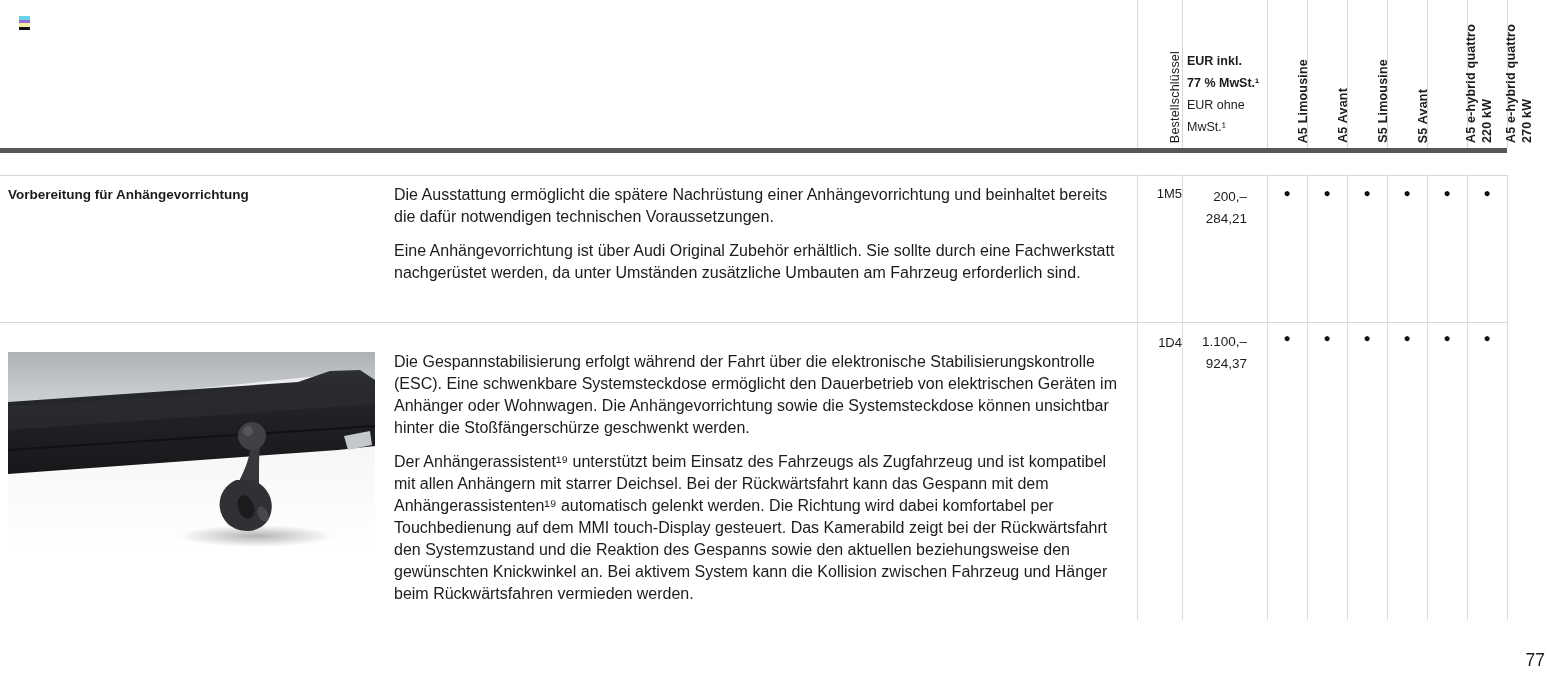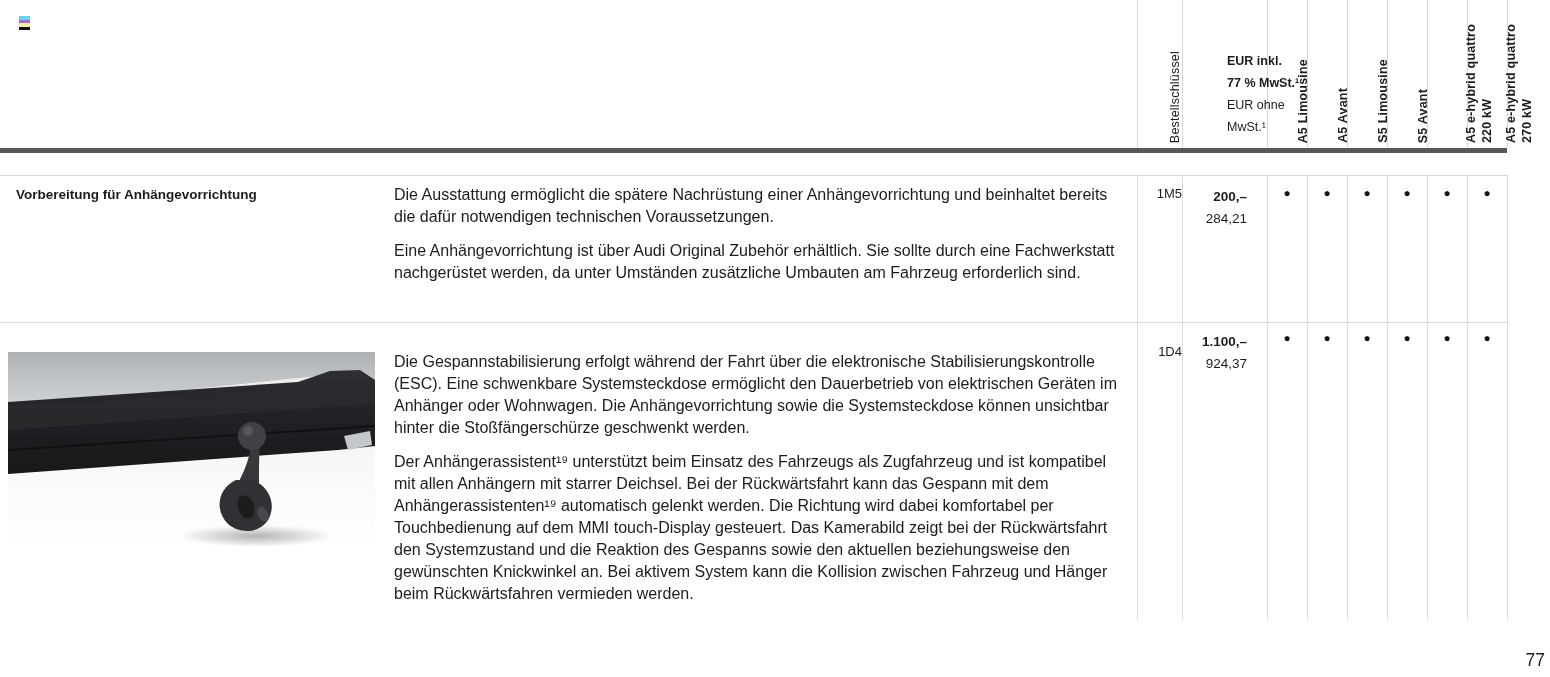--- a/index.html
+++ b/index.html
@@ -26,30 +26,30 @@
     position:absolute;bottom:534px;
     writing-mode:vertical-rl;transform:translateX(50%) rotate(180deg);
     font-size:12.5px;line-height:16px;letter-spacing:0.2px;
     white-space:nowrap;color:#1c1c1e;
   }
   .vlabel.bold{font-weight:bold;}
   .vlabel span{display:block;}
 
   .eur-header{position:absolute;left:1187px;top:50px;font-size:12.5px;line-height:22px;}
   .eur-header .b{font-weight:bold;}
-  .eur-header div{white-space:nowrap;margin-left:40px;}
-
-  
-  .row-title{position:absolute;left:16px;font-size:13.5px;font-weight:bold;white-space:nowrap;}
+  .eur-header div{white-space:nowrap;}
+
+  
+  .row-title{position:absolute;left:8px;font-size:13.5px;font-weight:bold;white-space:nowrap;}
   .row-title sup{font-size:9px;}
   .desc{position:absolute;left:394px;width:736px;font-size:16px;line-height:22px;}
   .desc p{margin:0 0 12px 0;}
   .code-cell{position:absolute;left:1137px;width:45px;text-align:right;font-size:13px;}
   .price-cell{position:absolute;left:1182px;width:65px;text-align:right;font-size:13.5px;line-height:22px;}
-  .price-cell .incl{font-weight:bold;}
+  .price-cell .incl{font-weight:normal;}
   .dot{position:absolute;width:40px;text-align:center;font-size:12px;color:#111;}
 
   .product-image{position:absolute;left:8px;top:352px;width:367px;height:200px;}
 
   .page-number{position:absolute;right:5px;top:650px;font-size:17.5px;color:#1c1c1e;}
 </style>
 </head>
 <body>
 
 <div id="page">
@@ -172,21 +172,21 @@
     <path d="M228,128 C210,136 206,158 220,172 C234,184 256,180 262,164 C268,148 258,132 244,128 Z" fill="#303134"></path>
     <ellipse cx="238" cy="155" rx="8" ry="12" fill="#1b1c1e" transform="rotate(-20 238 155)"></ellipse>
     <ellipse cx="255" cy="162" rx="5" ry="8" fill="#47484c" transform="rotate(-25 255 162)"></ellipse>
   </svg>
 
   <div class="desc" style="top:351px">
     <p>Die Gespannstabilisierung erfolgt während der Fahrt über die elektronische Stabilisierungskontrolle (ESC). Eine schwenkbare Systemsteckdose ermöglicht den Dauerbetrieb von elektrischen Geräten im Anhänger oder Wohnwagen. Die Anhängevorrichtung sowie die Systemsteckdose können unsichtbar hinter die Stoßfängerschürze geschwenkt werden.</p>
     <p>Der Anhängerassistent¹⁹ unterstützt beim Einsatz des Fahrzeugs als Zugfahrzeug und ist kompatibel mit allen Anhängern mit starrer Deichsel. Bei der Rückwärtsfahrt kann das Gespann mit dem Anhängerassistenten¹⁹ automatisch gelenkt werden. Die Richtung wird dabei komfortabel per Touchbedienung auf dem MMI touch-Display gesteuert. Das Kamerabild zeigt bei der Rückwärtsfahrt den Systemzustand und die Reaktion des Gespanns sowie den aktuellen beziehungsweise den gewünschten Knickwinkel an. Bei aktivem System kann die Kollision zwischen Fahrzeug und Hänger beim Rückwärtsfahren vermieden werden.</p>
   </div>
 
-  <div class="code-cell" style="top:344px">1D4</div>
+  <div class="code-cell" style="top:335px">1D4</div>
 
   <div class="price-cell" style="top:331px">
     <div class="incl">1.100,–</div>
     <div>924,37</div>
   </div>
 
   <span class="dot" style="left:1267px;top:331px">●</span>
   <span class="dot" style="left:1307px;top:331px">●</span>
   <span class="dot" style="left:1347px;top:331px">●</span>
   <span class="dot" style="left:1387px;top:331px">●</span>

